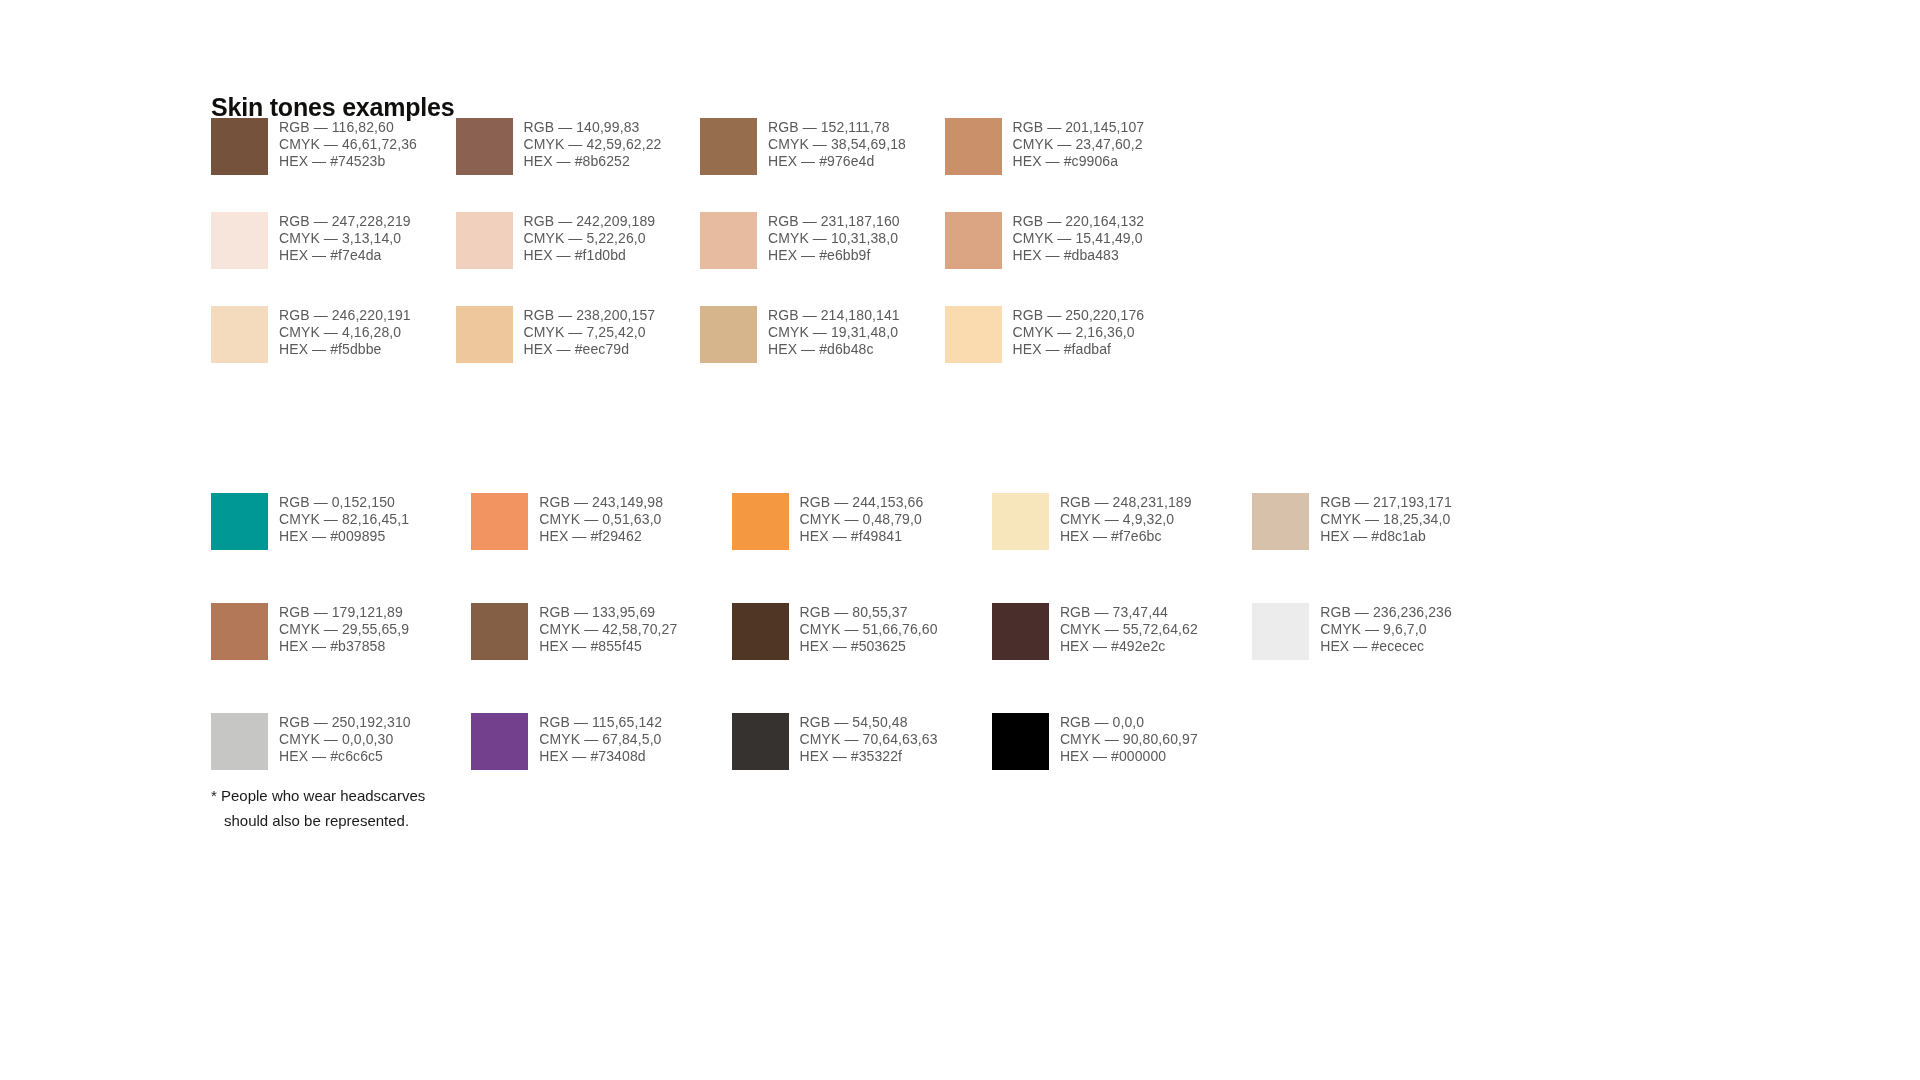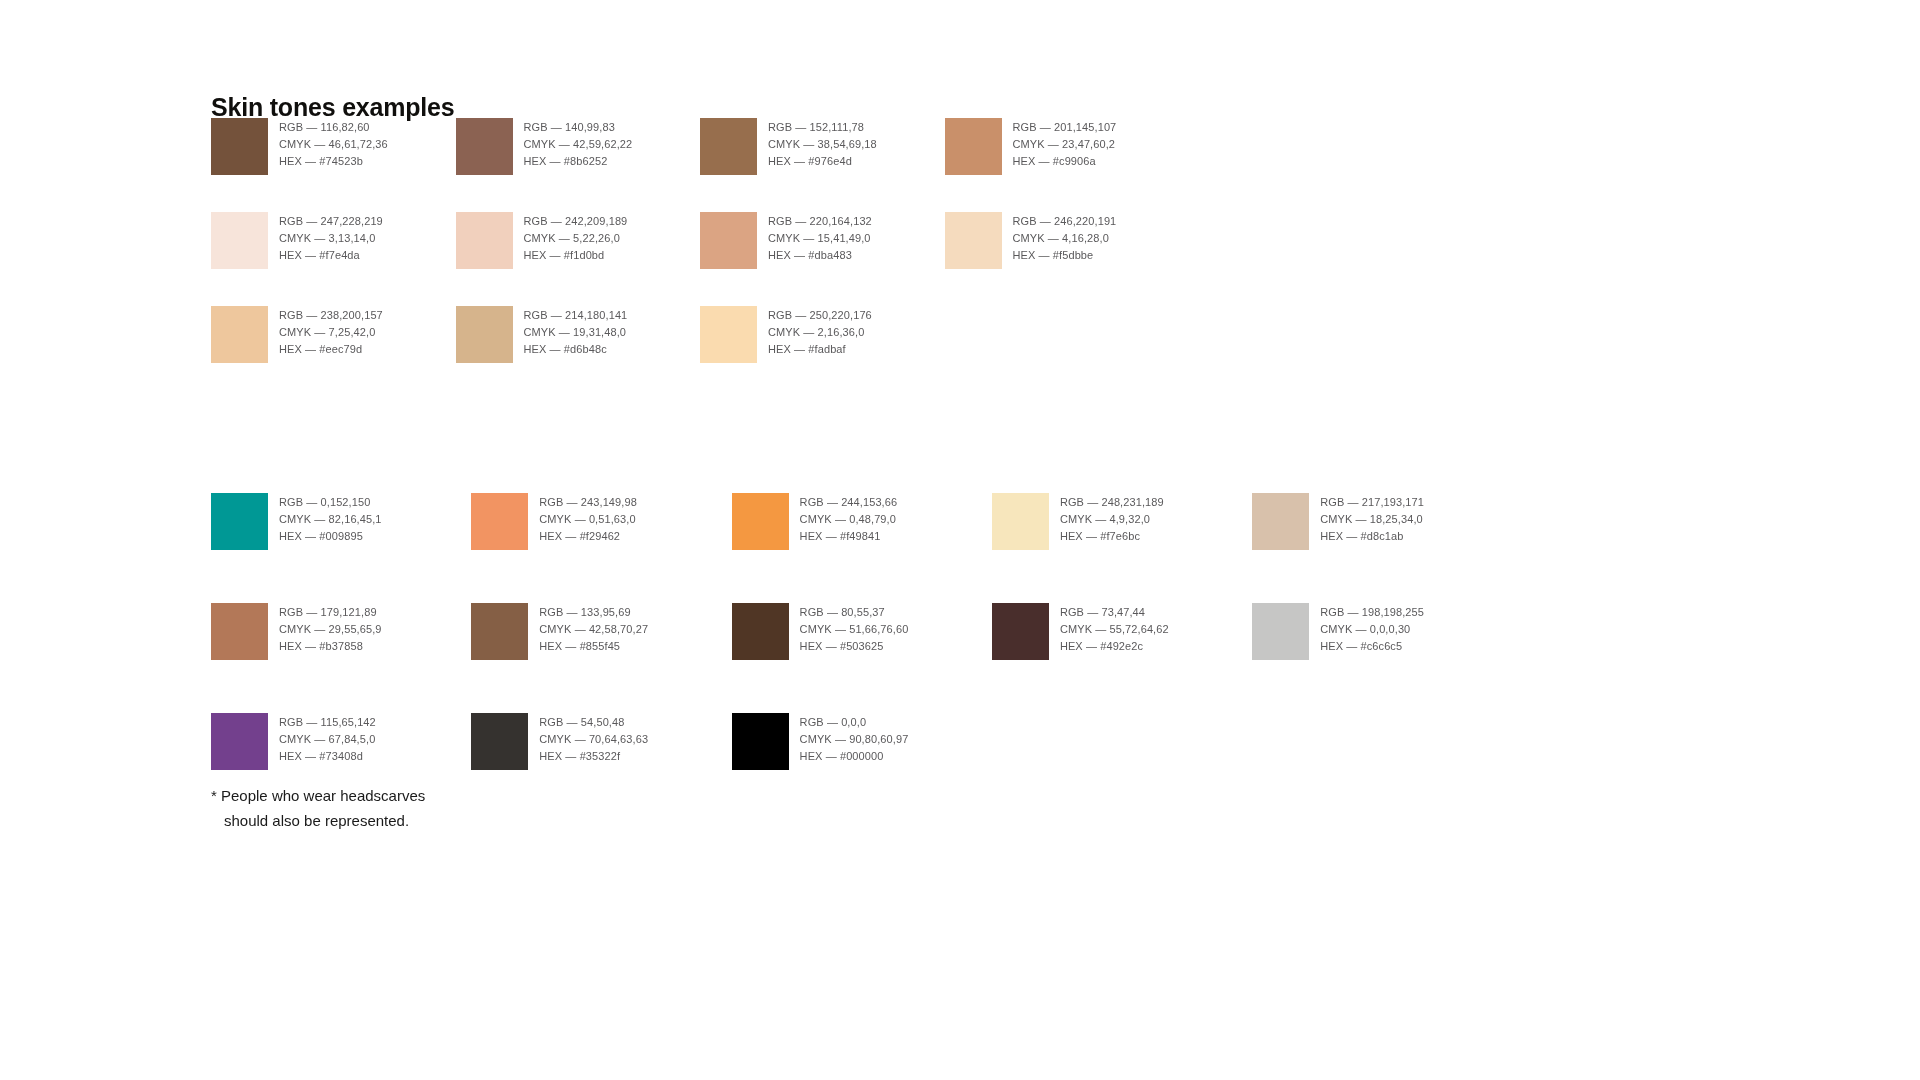--- a/index.html
+++ b/index.html
@@ -56,21 +56,21 @@
     align-items: flex-start;
   }
   .swatch {
     width: 57px;
     height: 57px;
     flex: 0 0 57px;
   }
   .swatch-info {
     margin-left: 11px;
     padding-top: 1px;
-    font-size: 11px;
+    font-size: 14px;
     line-height: 17.2px;
     color: #5a595b;
     white-space: nowrap;
     letter-spacing: 0.1px;
   }
   .swatch-info .line { display: block; }
 
   #footnote {
     position: absolute;
     left: 211px;
@@ -134,20 +134,28 @@
       </div>
       <div class="swatch-cell">
         <div class="swatch" style="background: rgb(241, 208, 189);"></div>
         <div class="swatch-info">
           <span class="line">RGB — 242,209,189</span>
           <span class="line">CMYK — 5,22,26,0</span>
           <span class="line">HEX — #f1d0bd</span>
         </div>
       </div>
       <div class="swatch-cell">
+        <div class="swatch" style="background: rgb(230, 187, 159);"></div>
+        <div class="swatch-info">
+          <span class="line">RGB — 231,187,160</span>
+          <span class="line">CMYK — 10,31,38,0</span>
+          <span class="line">HEX — #e6bb9f</span>
+        </div>
+      </div>
+      <div class="swatch-cell">
         <div class="swatch" style="background: rgb(219, 164, 131);"></div>
         <div class="swatch-info">
           <span class="line">RGB — 220,164,132</span>
           <span class="line">CMYK — 15,41,49,0</span>
           <span class="line">HEX — #dba483</span>
         </div>
       </div>
       <div class="swatch-cell">
         <div class="swatch" style="background: rgb(245, 219, 190);"></div>
         <div class="swatch-info">
@@ -250,23 +258,31 @@
       </div>
       <div class="swatch-cell">
         <div class="swatch" style="background: rgb(73, 46, 44);"></div>
         <div class="swatch-info">
           <span class="line">RGB — 73,47,44</span>
           <span class="line">CMYK — 55,72,64,62</span>
           <span class="line">HEX — #492e2c</span>
         </div>
       </div>
       <div class="swatch-cell">
+        <div class="swatch" style="background: rgb(236, 236, 236);"></div>
+        <div class="swatch-info">
+          <span class="line">RGB — 236,236,236</span>
+          <span class="line">CMYK — 9,6,7,0</span>
+          <span class="line">HEX — #ececec</span>
+        </div>
+      </div>
+      <div class="swatch-cell">
         <div class="swatch" style="background: rgb(198, 198, 197);"></div>
         <div class="swatch-info">
-          <span class="line">RGB — 198,198,255</span>
+          <span class="line">RGB — 250,192,310</span>
           <span class="line">CMYK — 0,0,0,30</span>
           <span class="line">HEX — #c6c6c5</span>
         </div>
       </div>
       <div class="swatch-cell">
         <div class="swatch" style="background: rgb(115, 64, 141);"></div>
         <div class="swatch-info">
           <span class="line">RGB — 115,65,142</span>
           <span class="line">CMYK — 67,84,5,0</span>
           <span class="line">HEX — #73408d</span>

